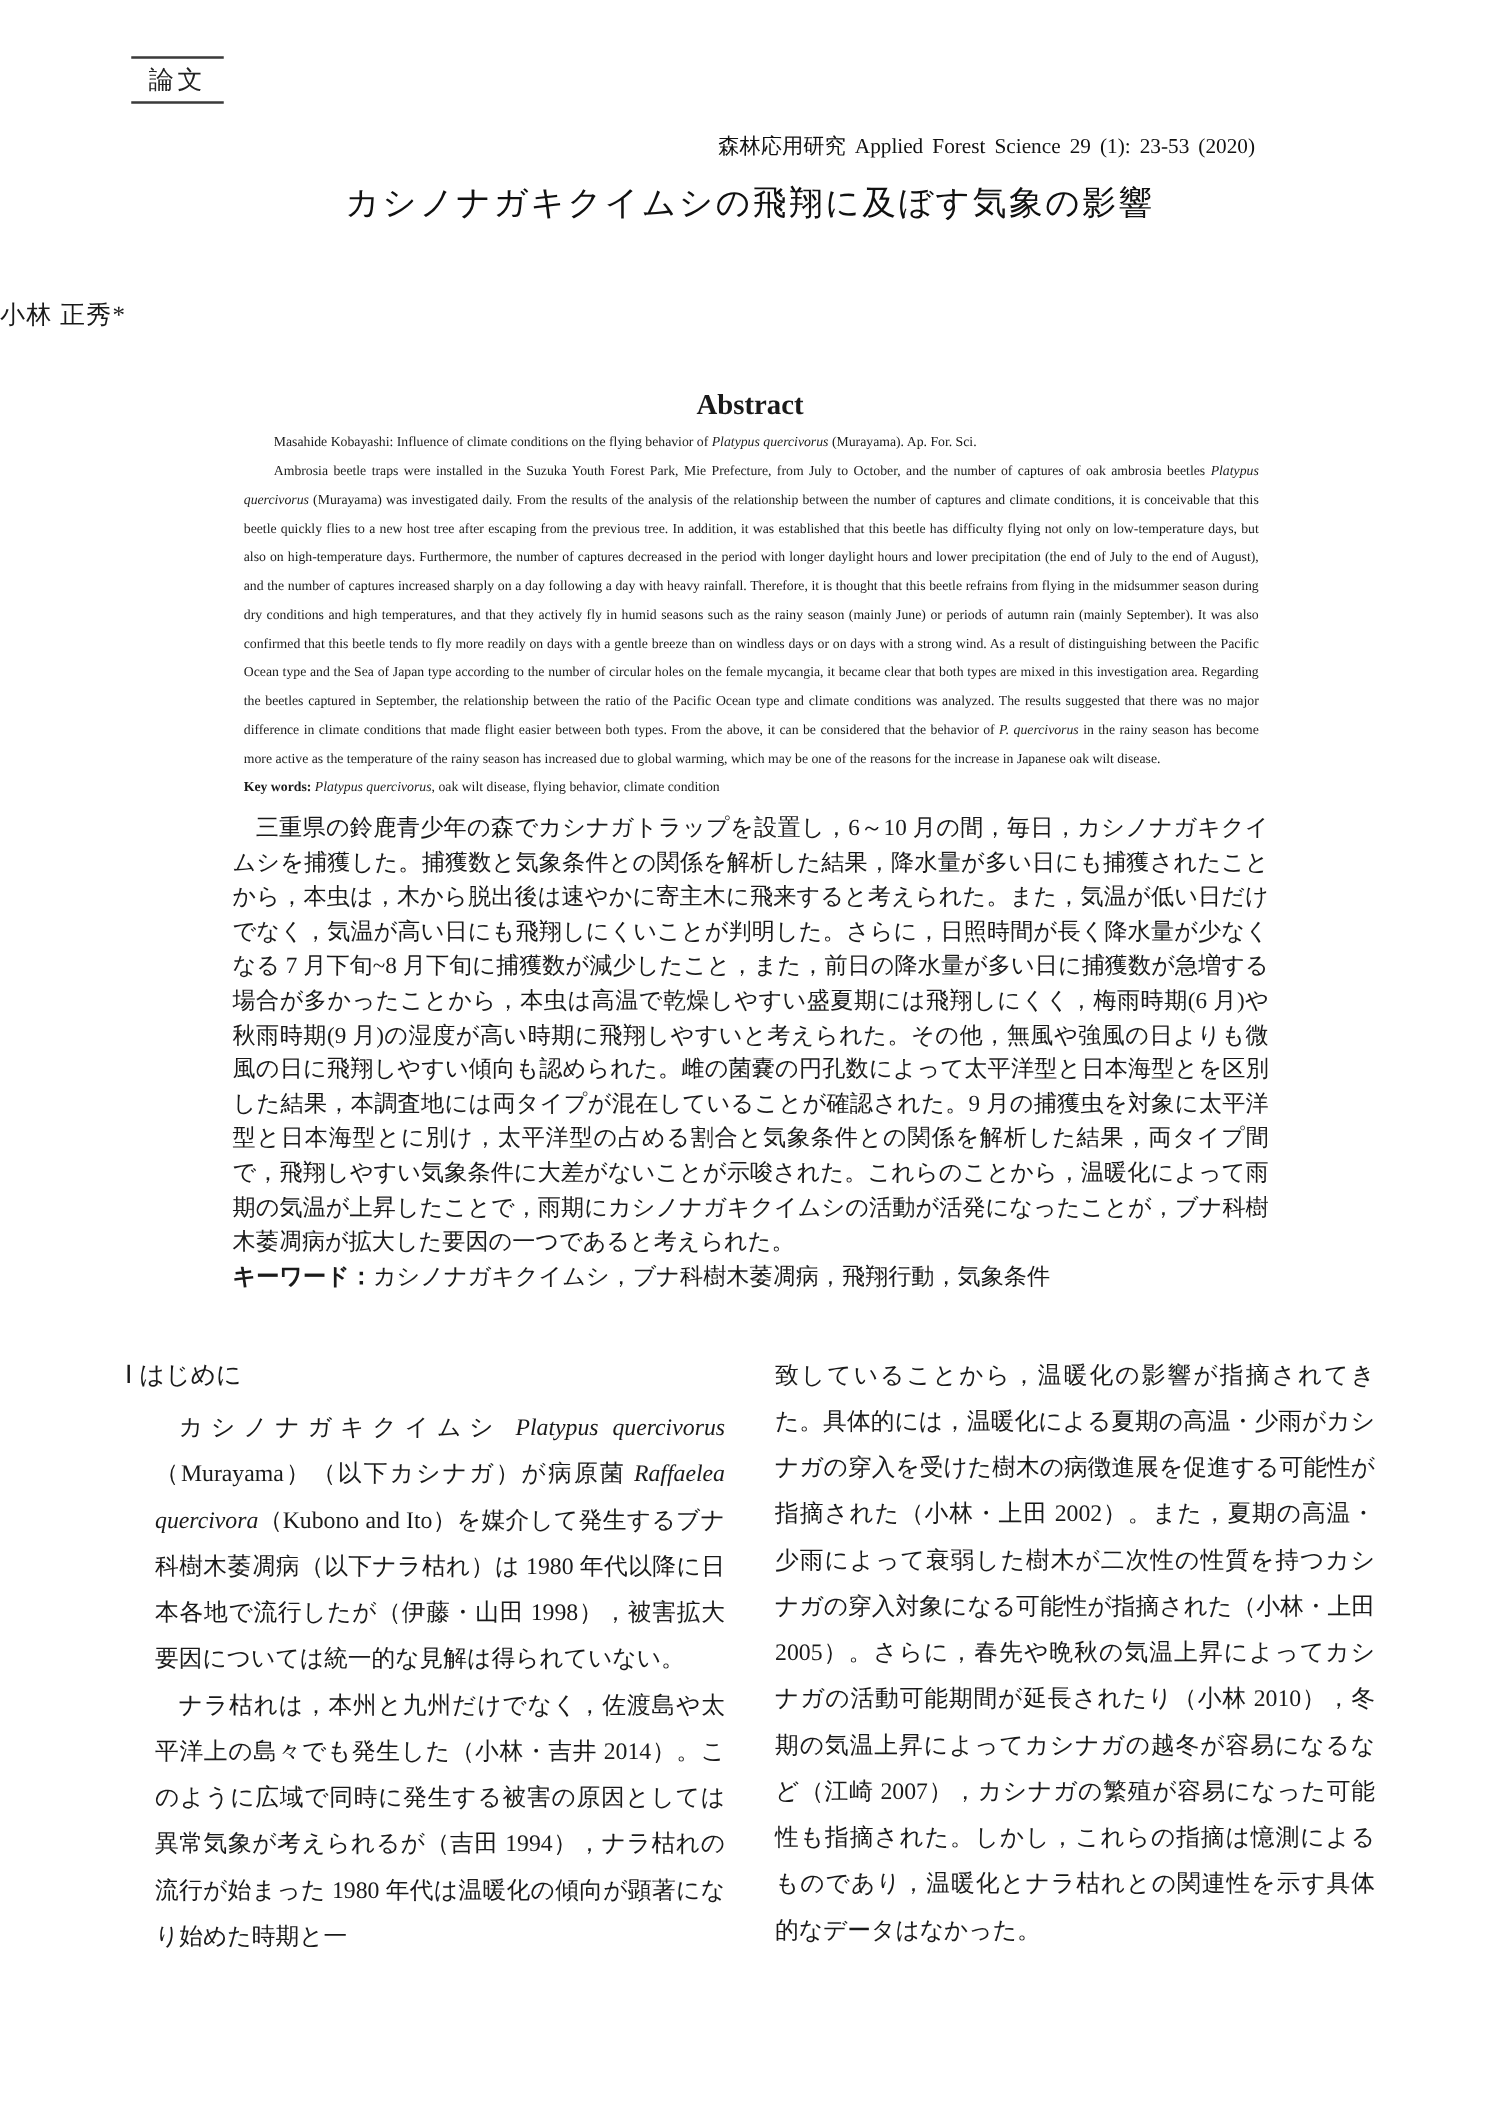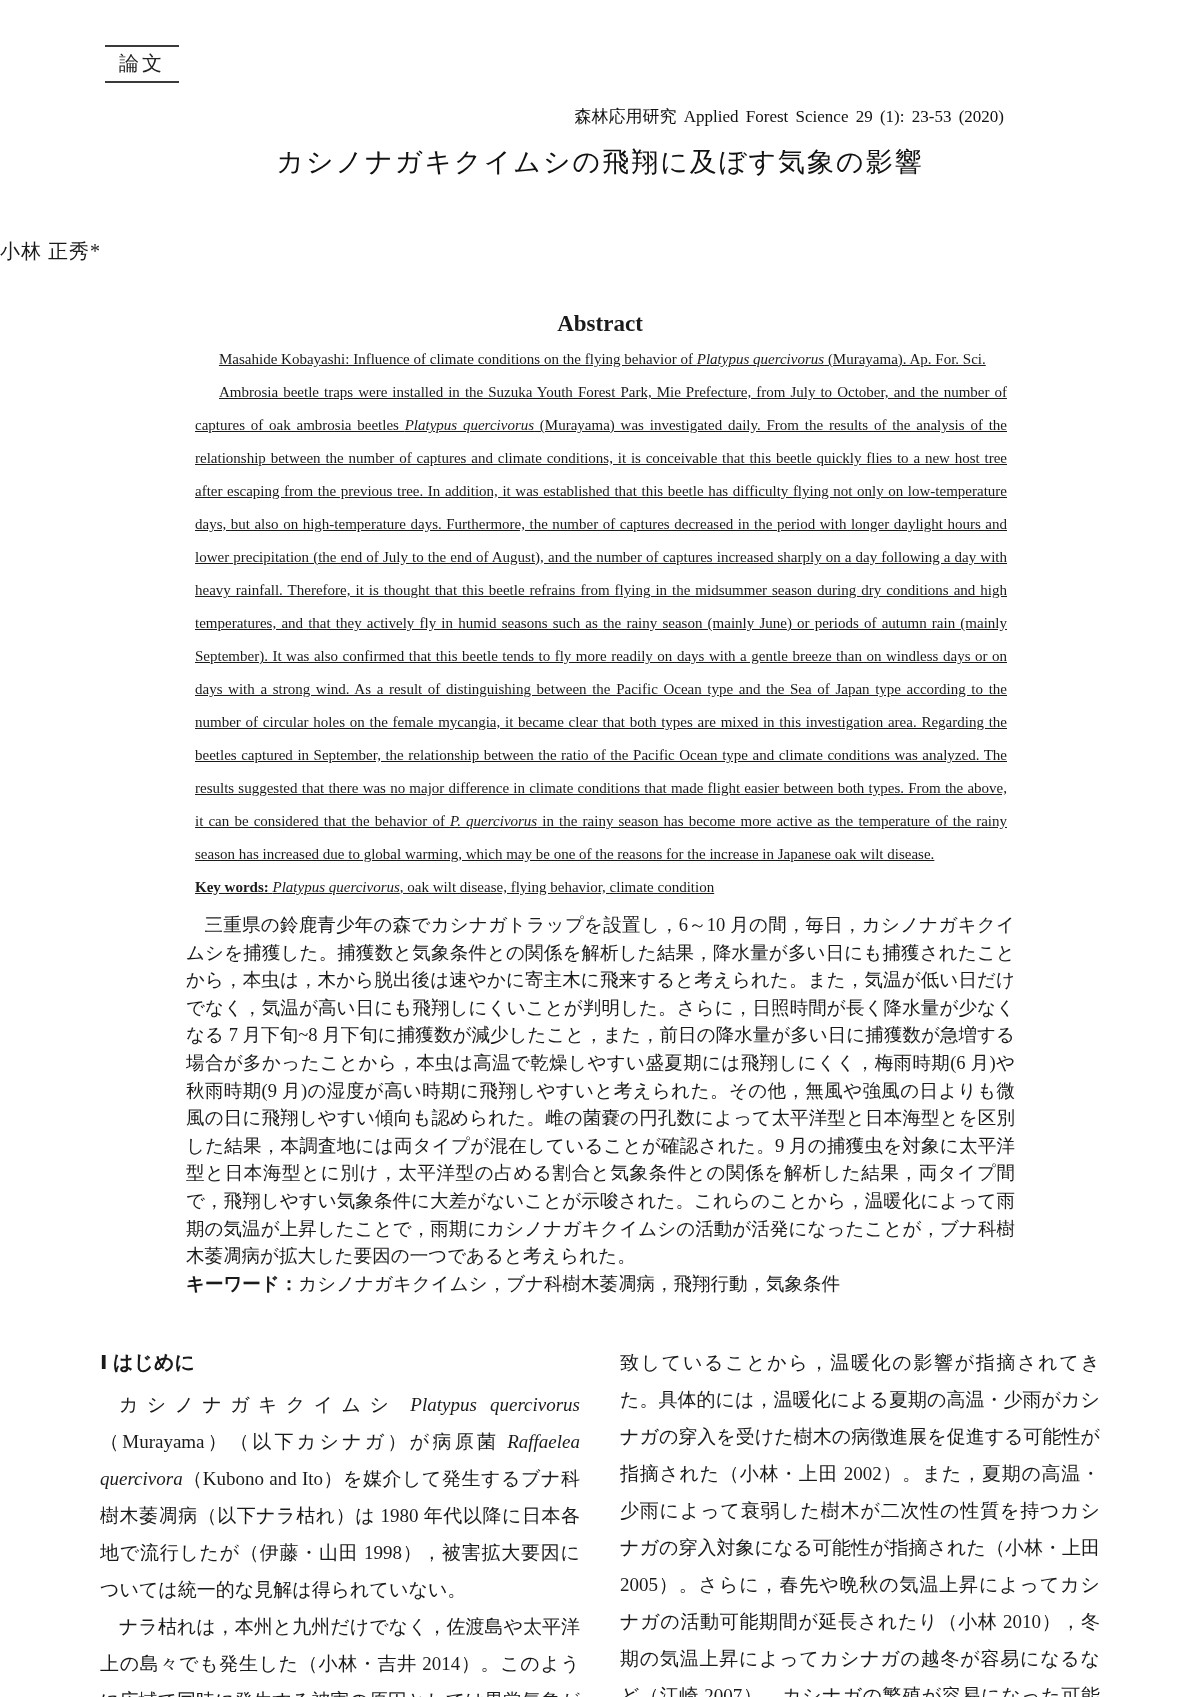--- a/index.html
+++ b/index.html
@@ -49,24 +49,23 @@
     letter-spacing: 1px;
   }
   .abstract-heading {
     margin-top: 46px;
     text-align: center;
     font-size: 23px;
     font-weight: bold;
   }
   .abstract-block {
     margin: 6px 193px 0 195px;
-    font-size: 15px;
-    line-height: 33px;
+    font-size: 11px;
+    line-height: 23px;
     text-align: justify;
-    text-decoration: underline;
   }
   .abstract-block p.indent { text-indent: 24px; }
   .jp-abstract-heading {
     margin-top: 14px;
     text-align: center;
     font-size: 21px;
     font-weight: bold;
     letter-spacing: 2px;
   }
   .jp-abstract-block {
@@ -79,31 +78,31 @@
   .jp-abstract-block p.indent { text-indent: 1em; }
   .main-columns {
     margin: 46px 100px 0 100px;
     display: flex;
     gap: 40px;
   }
   .col { flex: 1 1 0; width: 480px; }
   .section-heading {
     font-family: "Liberation Sans", "DejaVu Sans", sans-serif;
     font-size: 20px;
-    font-weight: bold;
+    font-weight: normal;
     line-height: 37px;
     margin-bottom: 5px;
   }
   .body-par {
     font-size: 19px;
     line-height: 37px;
     text-align: justify;
     text-justify: inter-ideograph;
   }
-  .body-par.indent { text-indent: 1em; }
+  .body-par.indent { text-indent: 1em; margin-left: 24px; }
 </style>
 </head>
 <body>
 
 <div class="page">
 
   <span class="category-label">論文</span>
 
   <div class="journal-line">森林応用研究  Applied  Forest  Science  29 (1):  23-53  (2020)</div>
 

